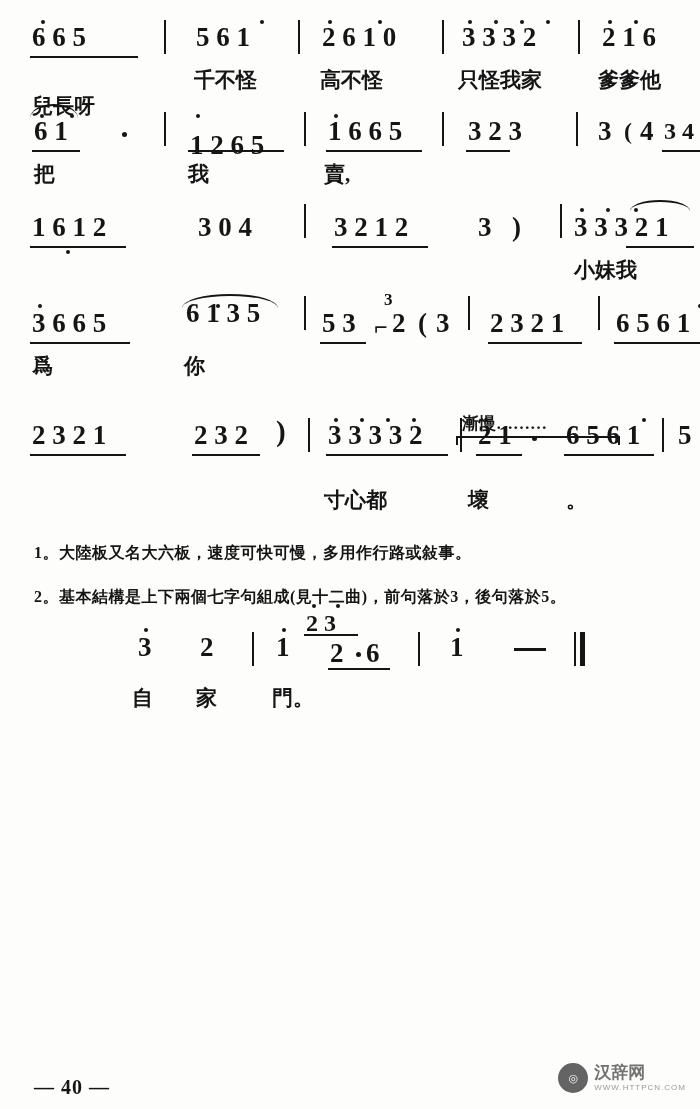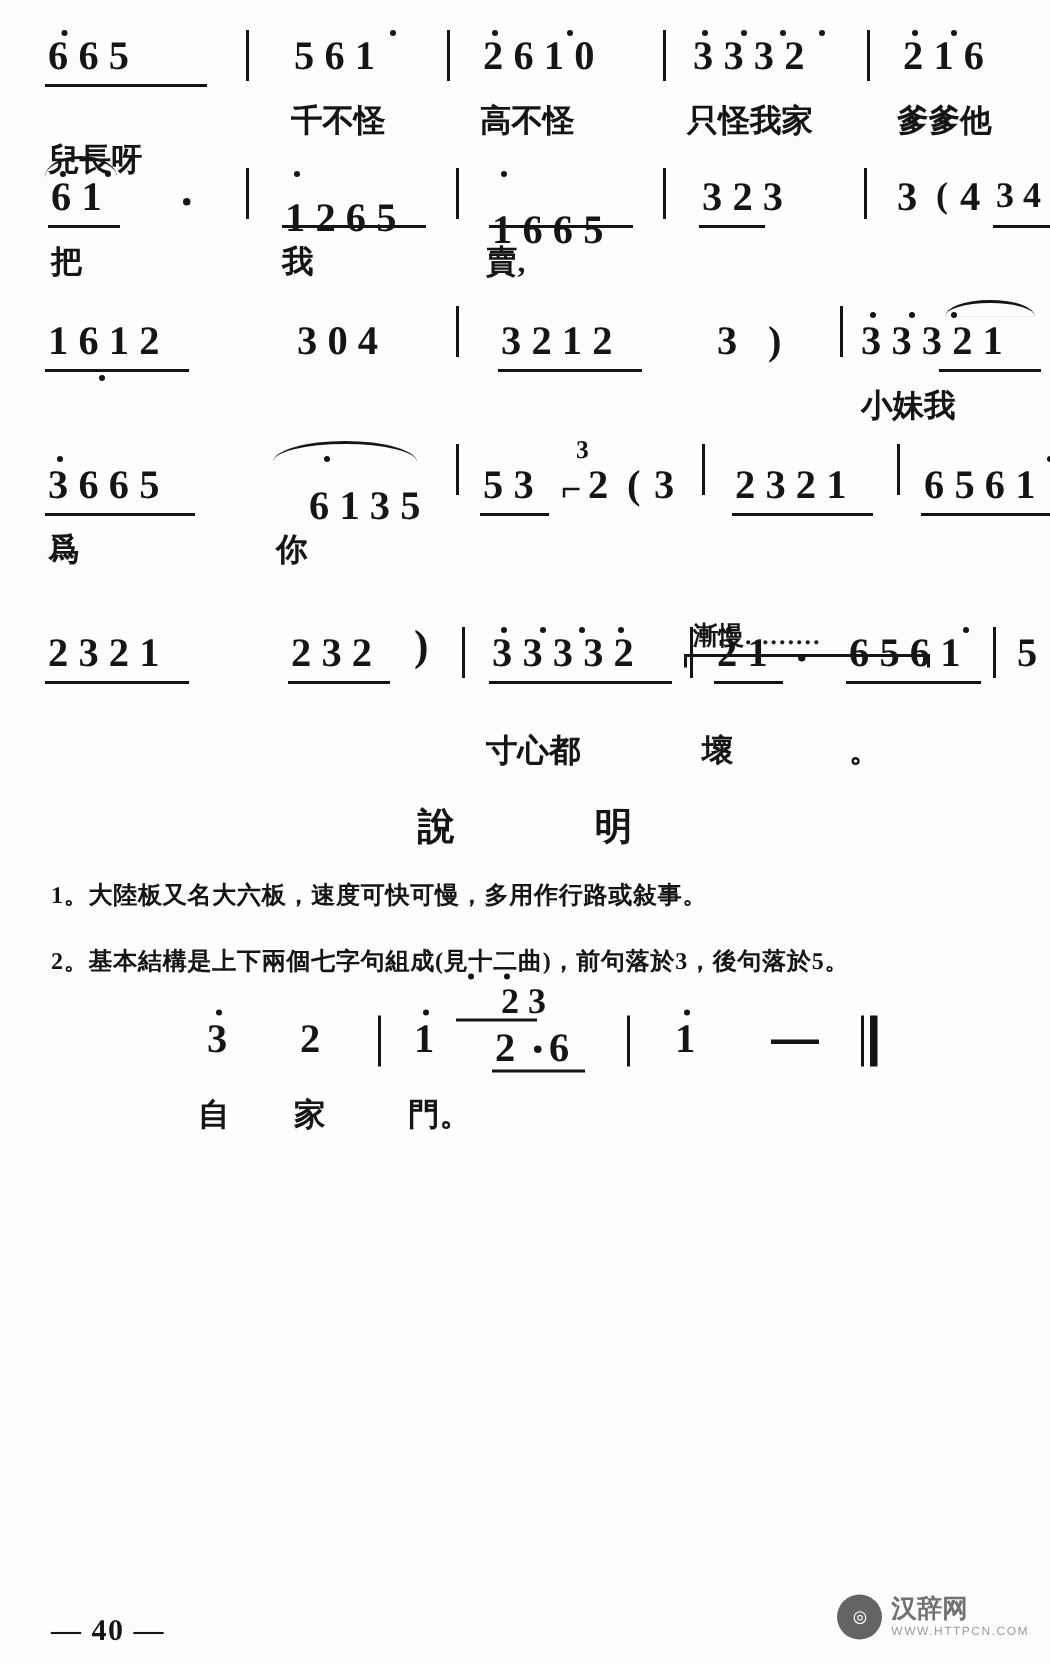--- a/index.html
+++ b/index.html
@@ -296,21 +296,21 @@
         <span class="odot" style="left:44px; top:4px;"></span>
         <span class="beam" style="left:6px; top:40px; width:48px;"></span>
         <span class="adot" style="left:96px; top:22px;"></span>
         <span class="bar" style="left:138px;"></span>
 
         <span class="n" style="left:164px; top:20px;">1 2 6 5</span>
         <span class="odot" style="left:170px; top:4px;"></span>
         <span class="beam" style="left:162px; top:40px; width:96px;"></span>
         <span class="bar" style="left:278px;"></span>
 
-        <span class="n" style="left:302px; top:6px;margin-top:22px;">1 6 6 5</span>
+        <span class="n" style="left:302px; top:6px;">1 6 6 5</span>
         <span class="odot" style="left:308px; top:4px;"></span>
         <span class="beam" style="left:300px; top:40px; width:96px;"></span>
         <span class="bar" style="left:416px;"></span>
 
         <span class="n" style="left:442px; top:6px;">3 2 3</span>
         <span class="beam" style="left:440px; top:40px; width:44px;"></span>
         <span class="bar" style="left:550px;"></span>
 
         <span class="n" style="left:572px; top:6px;">3</span>
         <span class="n sm" style="left:598px; top:6px;">(</span>
@@ -351,21 +351,21 @@
     </div>
 
     <div class="sys tall">
       <div class="notes">
 
         <span class="n" style="left:6px; top:14px;">3 6 6 5</span>
         <span class="odot" style="left:12px; top:10px;"></span>
         <span class="beam" style="left:4px; top:48px; width:100px;"></span>
 
         <span class="slur" style="left:156px; top:0px; width:96px;"></span>
-        <span class="n" style="left:160px; top:28px;margin-left:20px;">6 1 3 5</span>
+        <span class="n" style="left:160px; top:4px;">6 1 3 5</span>
         <span class="odot" style="left:190px; top:10px;"></span>
         <span class="bar" style="left:278px;"></span>
 
         <span class="trip" style="left:358px; top:-4px;">3</span>
         <span class="n" style="left:296px; top:14px;">5 3</span>
         <span class="beam" style="left:294px; top:48px; width:46px;"></span>
         <span class="n sm" style="left:348px; top:18px;">⌐</span>
         <span class="n" style="left:366px; top:14px;">2</span>
         <span class="n" style="left:392px; top:14px;">(</span>
         <span class="n" style="left:410px; top:14px;">3</span>
@@ -422,37 +422,36 @@
 
         <span class="dbl" style="left:686px;"></span>
       </div>
       <span class="lyr" style="left:298px; top:72px;">寸心都</span>
       <span class="lyr" style="left:442px; top:72px;">壞</span>
       <span class="lyr" style="left:540px; top:72px;">。</span>
     </div>
 
   </div>
 
-  <div class="sect-title">說　明</div>
 
   <div class="exp">
     <p>1。大陸板又名大六板，速度可快可慢，多用作行路或敍事。</p>
     <p>2。基本結構是上下兩個七字句組成(見十二曲)，前句落於3，後句落於5。</p>
   </div>
 
   <div class="ex">
     <div class="notes" style="position:relative;height:56px;">
       <span class="n" style="left:138px; top:10px;">3</span>
       <span class="odot" style="left:144px; top:6px;"></span>
       <span class="n" style="left:200px; top:10px;">2</span>
       <span class="bar" style="left:252px; top:10px;"></span>
       <span class="n" style="left:276px; top:10px;">1</span>
       <span class="odot" style="left:282px; top:6px;"></span>
 
-      <span class="n sm" style="left:306px; top:-14px;margin-left:28px;">2 3</span>
+      <span class="n sm" style="left:306px; top:-14px;">2 3</span>
       <span class="odot" style="left:312px; top:-18px;"></span>
       <span class="odot" style="left:336px; top:-18px;"></span>
       <span class="beam" style="left:304px; top:12px; width:54px;"></span>
       <span class="n" style="left:330px; top:16px;">2</span>
       <span class="adot" style="left:356px; top:30px;"></span>
       <span class="n" style="left:366px; top:16px;">6</span>
       <span class="beam" style="left:328px; top:46px; width:62px;"></span>
       <span class="bar" style="left:418px; top:10px;"></span>
       <span class="n" style="left:450px; top:10px;">1</span>
       <span class="odot" style="left:456px; top:6px;"></span>

